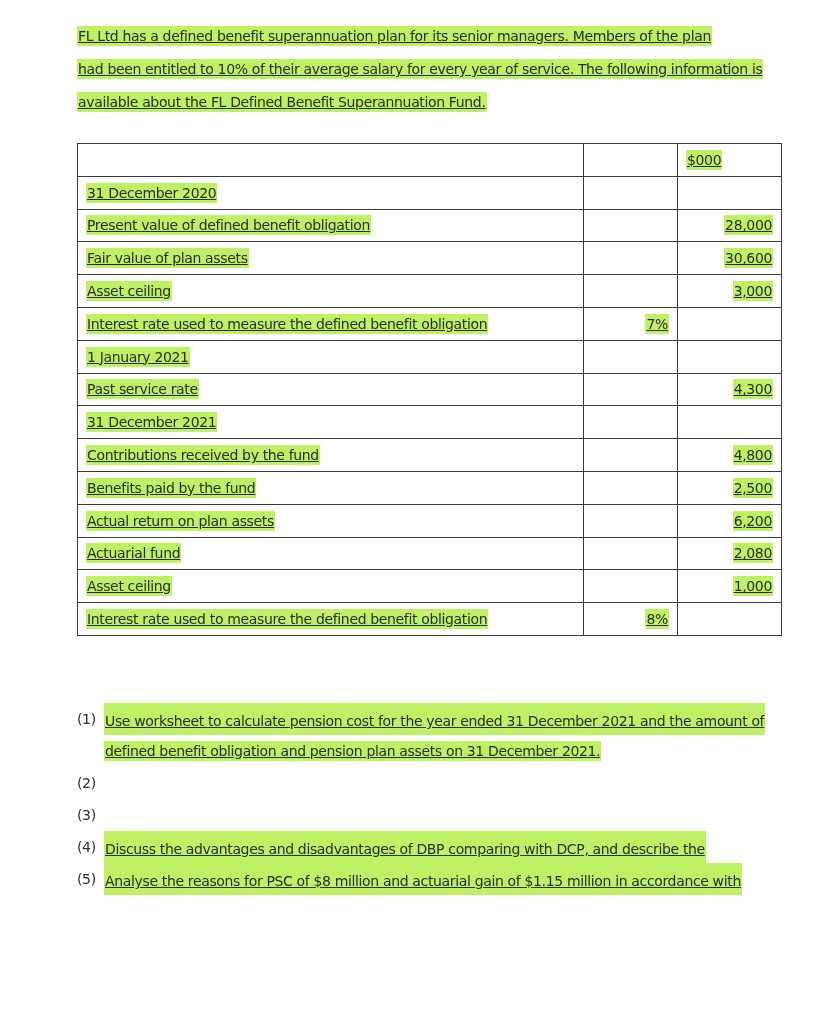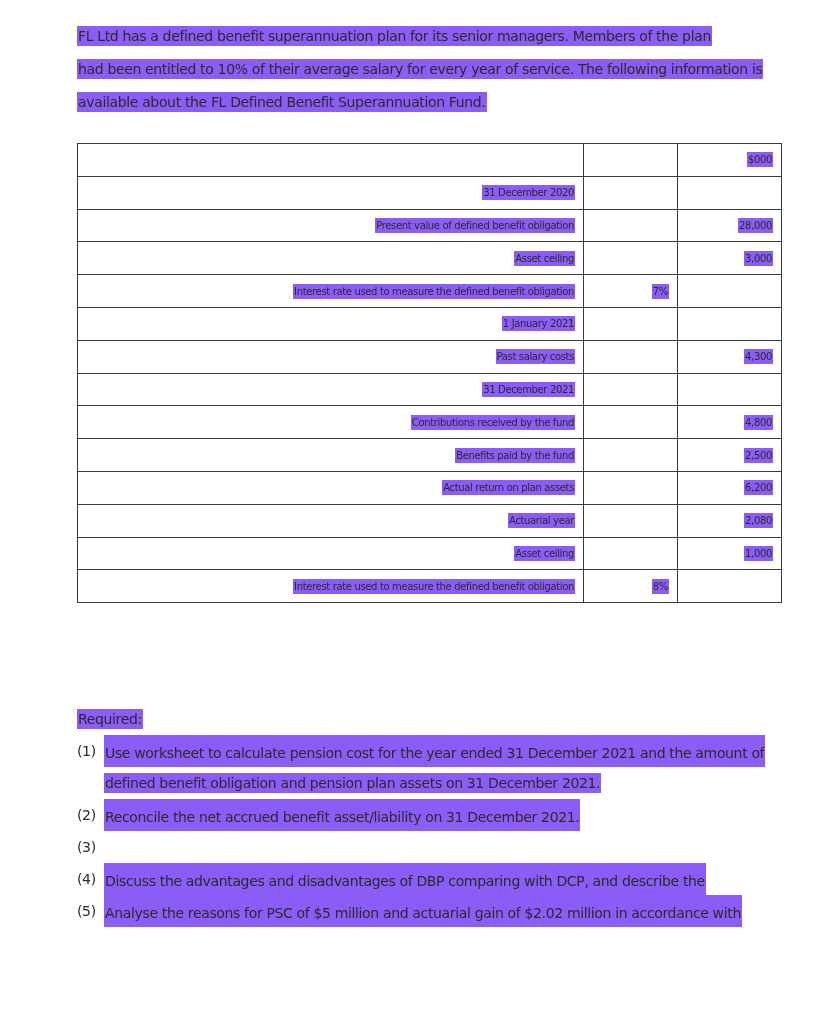--- a/index.html
+++ b/index.html
@@ -23,40 +23,40 @@
       width: 700px;
     }
     .intro .line {
       display: block;
       height: 33px;
       line-height: 33px;
       white-space: nowrap;
       letter-spacing: -0.35px;
     }
     .hl {
-      background: #8b5cf6;
+      background: #bef264;
       padding: 2px 1px;
+      text-decoration: underline;
     }
     table.data {
       position: absolute;
       left: 77px;
       top: 143px;
       width: 704px;
       border-collapse: collapse;
       table-layout: fixed;
     }
     table.data td {
       border: 1px solid #3a3a3a;
       height: 31.8px;
       padding: 0 8px;
-      font-size: 10px;
+      font-size: 14px;
       letter-spacing: -0.35px;
       white-space: nowrap;
       vertical-align: middle;
-      text-align: right;
     }
     table.data col.c1 { width: 506px; }
     table.data col.c2 { width: 94px; }
     table.data col.c3 { width: 104px; }
     td.rate { text-align: right; padding-right: 10px; }
     td.amt { text-align: right; padding-right: 8px; }
     td.hdr { text-align: left; padding-left: 8px; vertical-align: top; padding-top: 8px; }
     .required {
       position: absolute;
       left: 77px;
@@ -106,36 +106,41 @@
       <td><span class="hl">31 December 2020</span></td>
       <td class="rate"></td>
       <td class="amt"></td>
     </tr>
     <tr>
       <td><span class="hl">Present value of defined benefit obligation</span></td>
       <td class="rate"></td>
       <td class="amt"><span class="hl">28,000</span></td>
     </tr>
     <tr>
+      <td><span class="hl">Fair value of plan assets</span></td>
+      <td class="rate"></td>
+      <td class="amt"><span class="hl">30,600</span></td>
+    </tr>
+    <tr>
       <td><span class="hl">Asset ceiling</span></td>
       <td class="rate"></td>
       <td class="amt"><span class="hl">3,000</span></td>
     </tr>
     <tr>
       <td><span class="hl">Interest rate used to measure the defined benefit obligation</span></td>
       <td class="rate"><span class="hl">7%</span></td>
       <td class="amt"></td>
     </tr>
     <tr>
       <td><span class="hl">1 January 2021</span></td>
       <td class="rate"></td>
       <td class="amt"></td>
     </tr>
     <tr>
-      <td><span class="hl">Past salary costs</span></td>
+      <td><span class="hl">Past service rate</span></td>
       <td class="rate"></td>
       <td class="amt"><span class="hl">4,300</span></td>
     </tr>
     <tr>
       <td><span class="hl">31 December 2021</span></td>
       <td class="rate"></td>
       <td class="amt"></td>
     </tr>
     <tr>
       <td><span class="hl">Contributions received by the fund</span></td>
@@ -146,67 +151,65 @@
       <td><span class="hl">Benefits paid by the fund</span></td>
       <td class="rate"></td>
       <td class="amt"><span class="hl">2,500</span></td>
     </tr>
     <tr>
       <td><span class="hl">Actual return on plan assets</span></td>
       <td class="rate"></td>
       <td class="amt"><span class="hl">6,200</span></td>
     </tr>
     <tr>
-      <td><span class="hl">Actuarial year</span></td>
+      <td><span class="hl">Actuarial fund</span></td>
       <td class="rate"></td>
       <td class="amt"><span class="hl">2,080</span></td>
     </tr>
     <tr>
       <td><span class="hl">Asset ceiling</span></td>
       <td class="rate"></td>
       <td class="amt"><span class="hl">1,000</span></td>
     </tr>
     <tr>
       <td><span class="hl">Interest rate used to measure the defined benefit obligation</span></td>
       <td class="rate"><span class="hl">8%</span></td>
       <td class="amt"></td>
     </tr>
   </tbody>
 </table>
 
 <div class="required">
-  <span class="line"><span class="hl">Required:</span></span>
 
   <div>
     <span class="line item">
         <span class="num">(1)</span>
         <span class="hl">Use worksheet to calculate pension cost for the year ended 31 December 2021 and the amount of</span>
       </span>
     <span class="line cont"><span class="hl">defined benefit obligation and pension plan assets on 31 December 2021.</span></span>
   </div>
 
   <div>
     <span class="line item">
         <span class="num">(2)</span>
-        <span class="hl">Reconcile the net accrued benefit asset/liability on 31 December 2021.</span>
       </span>
   </div>
 
   <div>
     <span class="line item">
         <span class="num">(3)</span>
       </span>
   </div>
 
   <div>
     <span class="line item">
         <span class="num">(4)</span>
         <span class="hl">Discuss the advantages and disadvantages of DBP comparing with DCP, and describe the</span>
       </span>
   </div>
 
   <div>
     <span class="line item">
         <span class="num">(5)</span>
-        <span class="hl">Analyse the reasons for PSC of $5 million and actuarial gain of $2.02 million in accordance with</span>
+        <span class="hl">Analyse the reasons for PSC of $8 million and actuarial gain of $1.15 million in accordance with</span>
       </span>
   </div>
 </div>
 
 </body></html>

